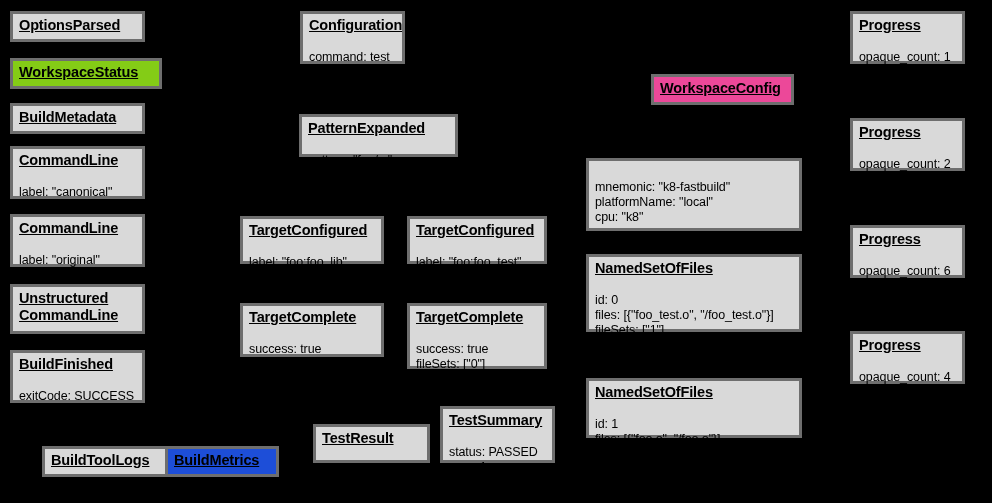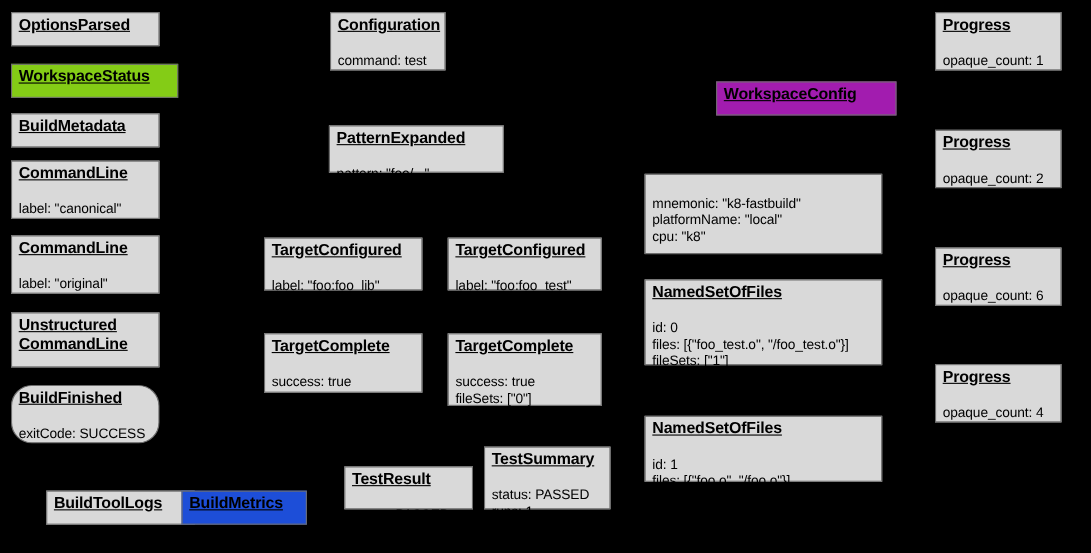--- a/index.html
+++ b/index.html
@@ -11,21 +11,21 @@
     position: relative;
     width: 992px;
     height: 503px;
     background: #000000;
     overflow: hidden;
     font-family: "Liberation Sans", sans-serif;
   }
   .node {
     position: absolute;
     background: #d9d9d9;
-    border: 1px solid #14532d;
+    border: 3px solid #14532d;
     box-sizing: border-box;
     padding: 3px 6px 4px 6px;
     color: #000000;
   }
   .node-title {
     font-size: 14.5px;
     font-weight: bold;
     text-decoration: underline;
     line-height: 17px;
     white-space: pre-line;
@@ -59,21 +59,21 @@
       <div class="node-fields">label: "canonical"</div>
     </div>
     <div class="node" style="left: 10px; top: 214px; width: 135px; height: 53px; background: rgb(217, 217, 217); border-color: rgb(110, 110, 110); color: rgb(0, 0, 0);">
       <div class="node-title">CommandLine</div>
       <div class="node-fields">label: "original"</div>
     </div>
     <div class="node" style="left: 10px; top: 284px; width: 135px; height: 50px; background: rgb(217, 217, 217); border-color: rgb(110, 110, 110); color: rgb(0, 0, 0);">
       <div class="node-title">Unstructured
 CommandLine</div>
     </div>
-    <div class="node" style="left: 10px; top: 350px; width: 135px; height: 53px; background: rgb(217, 217, 217); border-color: rgb(110, 110, 110); color: rgb(0, 0, 0); border-radius: 19px;">
+    <div class="node" style="left: 10px; top: 350px; width: 135px; height: 53px; background: rgb(217, 217, 217); border-color: rgb(110, 110, 110); color: rgb(0, 0, 0);">
       <div class="node-title">BuildFinished</div>
       <div class="node-fields">exitCode: SUCCESS</div>
     </div>
     <div class="node" style="left: 10px; top: 446px; width: 135px; height: 31px; background: rgb(217, 217, 217); border-color: rgb(110, 110, 110); color: rgb(0, 0, 0); margin-left: 32px;">
       <div class="node-title">BuildToolLogs</div>
     </div>
     <div class="node" style="left: 165px; top: 446px; width: 114px; height: 31px; background: #1d4ed8; border-color: rgb(110, 110, 110); color: rgb(0, 0, 0);">
       <div class="node-title">BuildMetrics</div>
     </div>
     <div class="node" style="left: 300px; top: 11px; width: 105px; height: 53px; background: rgb(217, 217, 217); border-color: rgb(110, 110, 110); color: rgb(0, 0, 0);">
@@ -103,21 +103,21 @@
     </div>
     <div class="node" style="left: 313px; top: 424px; width: 117px; height: 39px; background: rgb(217, 217, 217); border-color: rgb(110, 110, 110); color: rgb(0, 0, 0);">
       <div class="node-title">TestResult</div>
       <div class="node-fields">status: PASSED</div>
     </div>
     <div class="node" style="left: 440px; top: 406px; width: 115px; height: 57px; background: rgb(217, 217, 217); border-color: rgb(110, 110, 110); color: rgb(0, 0, 0);">
       <div class="node-title">TestSummary</div>
       <div class="node-fields">status: PASSED
 runs: 1</div>
     </div>
-    <div class="node" style="left: 651px; top: 74px; width: 164px; height: 31px; background: #a21caf; border-color: rgb(110, 110, 110); color: rgb(0, 0, 0);">
+    <div class="node" style="left: 651px; top: 74px; width: 143px; height: 31px; background: #ec4899; border-color: rgb(110, 110, 110); color: rgb(0, 0, 0);">
       <div class="node-title">WorkspaceConfig</div>
     </div>
     <div class="node" style="left: 586px; top: 158px; width: 216px; height: 73px; background: rgb(217, 217, 217); border-color: rgb(110, 110, 110); color: rgb(0, 0, 0);">
       <div class="node-fields">mnemonic: "k8-fastbuild"
 platformName: "local"
 cpu: "k8"</div>
     </div>
     <div class="node" style="left: 586px; top: 254px; width: 216px; height: 78px; background: rgb(217, 217, 217); border-color: rgb(110, 110, 110); color: rgb(0, 0, 0);">
       <div class="node-title">NamedSetOfFiles</div>
       <div class="node-fields">id: 0

